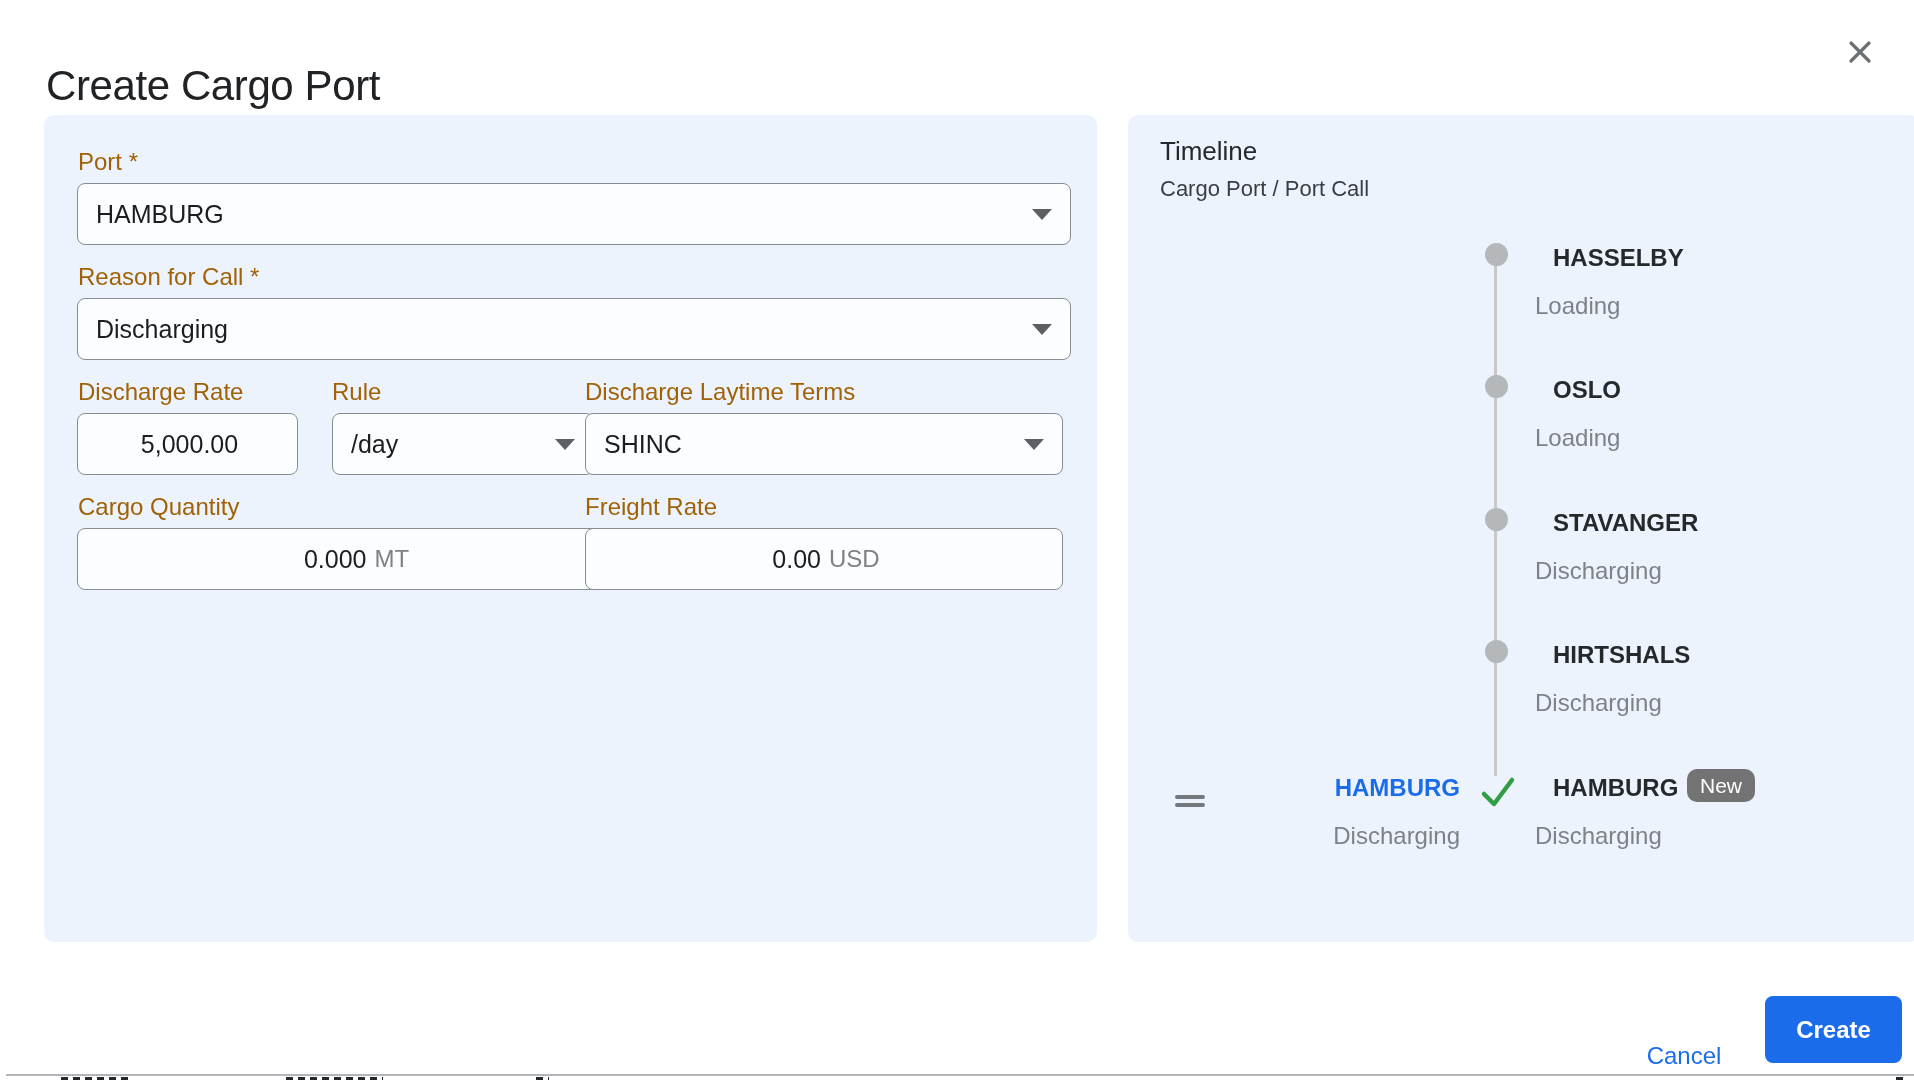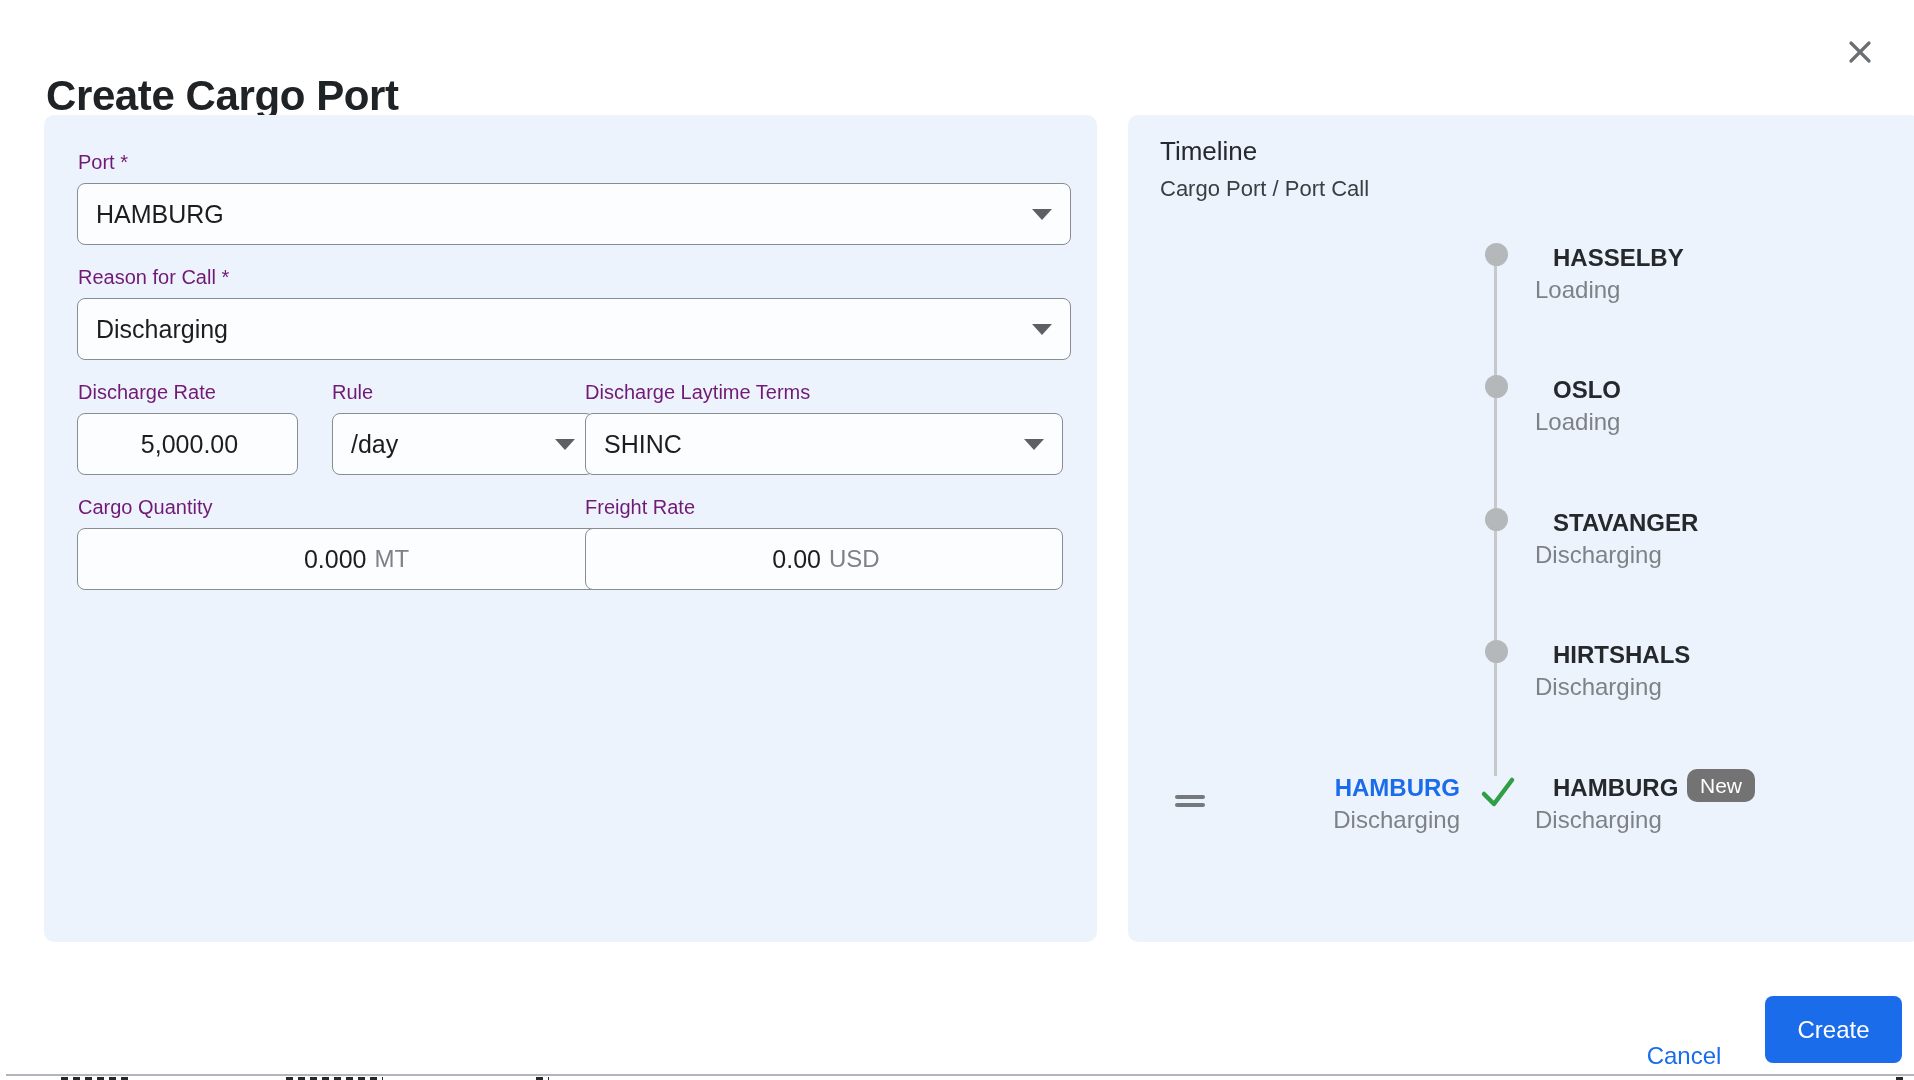--- a/index.html
+++ b/index.html
@@ -5,36 +5,36 @@
   html,body{margin:0;padding:0;}
   body{
     width:1914px;height:1080px;position:relative;overflow:hidden;
     background:#ffffff;
     font-family:"Liberation Sans","DejaVu Sans",sans-serif;
     -webkit-font-smoothing:antialiased;
   }
   .abs{position:absolute;}
   
   .dlg-title{
-    left:46px;top:44px;font-size:42px;font-weight:700;color:#202326;
+    left:46px;top:34px;font-size:42px;font-weight:400;color:#202326;
     letter-spacing:-0.4px;white-space:nowrap;text-align:right;
   }
   .close-btn{
     left:1839px;top:31px;width:42px;height:42px;border:none;background:transparent;
     padding:0;cursor:pointer;display:flex;align-items:center;justify-content:center;
   }
   
   .panel{
     top:115px;height:827px;background:#edf3fc;border-radius:10px;
   }
   .panel-left{left:44px;width:1053px;}
   .panel-right{left:1128px;width:792px;}
   
   .lbl{
-    font-size:20px;color:#701a75;white-space:nowrap;line-height:22px;
+    font-size:24px;color:#a16207;white-space:nowrap;line-height:22px;
   }
   .field{
     background:#fcfdfe;border:1px solid #888d92;border-radius:8px;
     height:62px;box-sizing:border-box;display:flex;align-items:center;
     padding:0 18px;font-size:25px;color:#1b1d1f;
   }
   .field .val{white-space:nowrap;}
   .field.num{justify-content:center;padding-right:14px;}
   .unit{color:#7e8286;margin-left:8px;font-size:24px;}
   .arrow{
@@ -43,21 +43,21 @@
     border-top:11px solid #5c6064;
   }
   .select{padding-right:50px;}
   
   .tl-title{left:32px;top:21px;font-size:26px;color:#26292c;}
   .tl-subtitle{left:32px;top:61px;font-size:22px;color:#3a3e42;}
   .tl-line{left:366px;top:135px;width:3px;height:526px;background:#c6c8ca;}
   .tl-dot{width:23px;height:23px;border-radius:50%;background:#b5b8ba;left:357px;}
   .tl-item{left:407px;white-space:nowrap;}
   .tl-name{font-size:24px;font-weight:700;color:#26292c;line-height:30px;margin-left:18px;}
-  .tl-status{font-size:24px;color:#7e8286;line-height:30px;margin-top:2px;}
+  .tl-status{font-size:24px;color:#7e8286;line-height:30px;margin-top:18px;}
   .tl-left-col{left:152px;top:658px;width:180px;text-align:right;white-space:nowrap;}
   .tl-link{font-size:24px;font-weight:700;color:#1a6ceb;line-height:30px;cursor:pointer;}
   .drag-handle{
     left:47px;top:680px;width:30px;height:12px;display:flex;flex-direction:column;
     justify-content:space-between;cursor:grab;
   }
   .drag-handle i{display:block;height:4px;border-radius:2px;background:#75797d;}
   .check-wrap{left:352px;top:660px;width:36px;height:34px;}
   .badge-new{
     left:559px;top:654px;height:33px;padding:0 13px;background:#737373;
@@ -65,21 +65,21 @@
     display:flex;align-items:center;justify-content:center;white-space:nowrap;
   }
   
   .cancel-btn{
     left:1634px;top:1036px;width:100px;height:40px;border:none;background:transparent;
     color:#1a6ceb;font-size:24px;font-weight:500;cursor:pointer;
     font-family:inherit;text-align:center;padding:0;
   }
   .create-btn{
     left:1765px;top:996px;width:137px;height:67px;border:none;border-radius:8px;
-    background:#1a6ceb;color:#ffffff;font-size:24px;font-weight:400;cursor:pointer;
+    background:#1a6ceb;color:#ffffff;font-size:24px;font-weight:700;cursor:pointer;
     font-family:inherit;display:flex;align-items:center;justify-content:center;
   }
   
   .bottom-divider{left:6px;top:1074px;width:1908px;height:2px;background:#b2b6ba;}
   .frag{
     top:1077px;height:4px;
     background:repeating-linear-gradient(90deg,#26282a 0 7px,transparent 7px 12px);
   }
 </style>
 </head>

